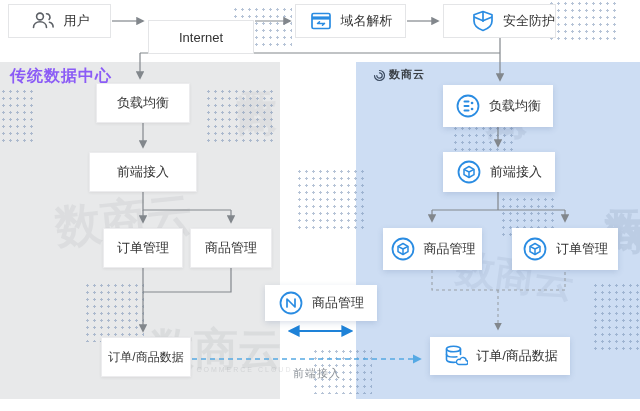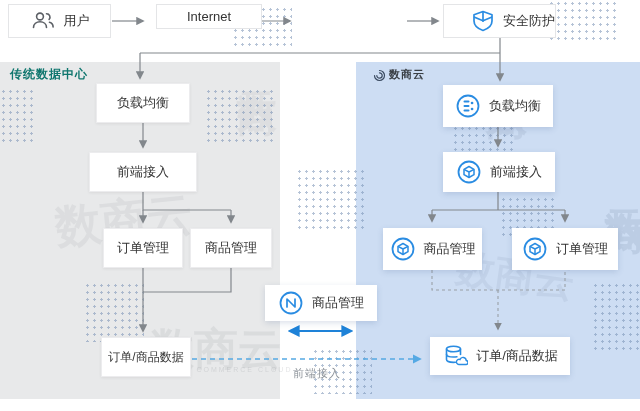--- a/index.html
+++ b/index.html
@@ -7,21 +7,21 @@
     position:relative;width:640px;height:411px;overflow:hidden;
     font-family:"Liberation Sans","DejaVu Sans",sans-serif;
     background:#fff;color:#333;
   }
   
   .panel{position:absolute;top:62px;height:337px;z-index:0;}
   #panel-gray{left:0;width:280px;background:#e8e9ea;}
   #panel-blue{left:356px;width:284px;background:#cdddf3;}
   .panel-title{
     position:absolute;left:10px;top:66px;z-index:4;
-    font-size:12px;font-weight:bold;color:#0f766e;letter-spacing:1px;
+    font-size:16px;font-weight:bold;color:#8b5cf6;letter-spacing:1px;
   }
   
   .logo{position:absolute;left:373px;top:67px;z-index:4;display:flex;align-items:center;gap:3px;}
   .logo .swirl{width:13px;height:13px;display:inline-block;}
   .logo .logo-text{font-size:11px;font-weight:bold;color:#3a3f45;letter-spacing:1px;}
   
   .wm{position:absolute;z-index:1;color:#5a6168;font-weight:bold;pointer-events:none;white-space:nowrap;}
   .wm.vert{writing-mode:vertical-rl;}
   .wm-sub{position:absolute;z-index:1;color:#6a7077;font-size:7px;letter-spacing:2px;opacity:.18;pointer-events:none;}
   .dots{position:absolute;z-index:1;pointer-events:none;
@@ -34,21 +34,21 @@
     position:absolute;z-index:3;background:#fff;
     display:flex;align-items:center;justify-content:center;gap:8px;
     font-size:13px;color:#333;
     border:1px solid #e4e5e7;box-sizing:border-box;
   }
   .node.shadowed{border:none;box-shadow:0 2px 6px rgba(60,90,140,.18);}
   .node.soft{border:1px solid #ececee;box-shadow:0 1px 3px rgba(0,0,0,.07);}
   .icon{display:inline-flex;align-items:center;justify-content:center;}
   
   #n-user{left:8px;top:4px;width:103px;height:34px;}
-  #n-internet{left:148px;top:4px;width:106px;height:25px;margin-left:8px;}
+  #n-internet{left:148px;top:20px;width:106px;height:34px;}
   #n-dns{left:295px;top:4px;width:111px;height:34px;}
   #n-security{left:443px;top:4px;width:113px;height:34px;justify-content:flex-end;}
   
   #n-l-lb{left:96px;top:83px;width:94px;height:40px;}
   #n-l-fe{left:89px;top:152px;width:108px;height:40px;}
   #n-l-bigdata{left:10px;top:228px;width:78px;height:40px;}
   #n-l-order{left:103px;top:228px;width:80px;height:40px;}
   #n-l-product{left:190px;top:228px;width:82px;height:40px;}
   #n-l-data{left:101px;top:337px;width:90px;height:40px;font-size:12px;}
   
@@ -150,20 +150,30 @@
         <path d="M19.5,12.2 c2.4,0.7 3.6,2.4 3.6,4.8"></path>
       </svg>
     </span>
     <span>用户</span>
   </div>
 
   <div class="node" id="n-internet">
     <span>Internet</span>
   </div>
 
+  <div class="node" id="n-dns">
+    <span class="icon">
+      <svg width="24" height="22" viewBox="0 0 24 22" fill="none" stroke="#2a8ce2" stroke-width="1.7" stroke-linejoin="round">
+        <rect x="3" y="3.5" width="18" height="15" rx="1.5"></rect>
+        <path d="M3,8 h18" stroke-width="3.2"></path>
+        <path d="M8.5,13.5 h7 m-7,0 l2,-1.8 m5,1.8 l-2,1.8" stroke-width="1.5" stroke-linecap="round"></path>
+      </svg>
+    </span>
+    <span>域名解析</span>
+  </div>
 
   <div class="node" id="n-security">
     <span class="icon">
       <svg width="24" height="24" viewBox="0 0 24 24" fill="none" stroke="#2a8ce2" stroke-width="1.7" stroke-linejoin="round" stroke-linecap="round">
         <path d="M12,2.5 L21,5.8 V12 c0,5.2-3.8,7.7-9,9.5 c-5.2-1.8-9-4.3-9-9.5 V5.8 Z"></path>
         <path d="M12,3 v8.8"></path>
         <path d="M12,11.8 L3.6,8.2"></path>
         <path d="M12,11.8 L20.4,8.2"></path>
       </svg>
     </span>

